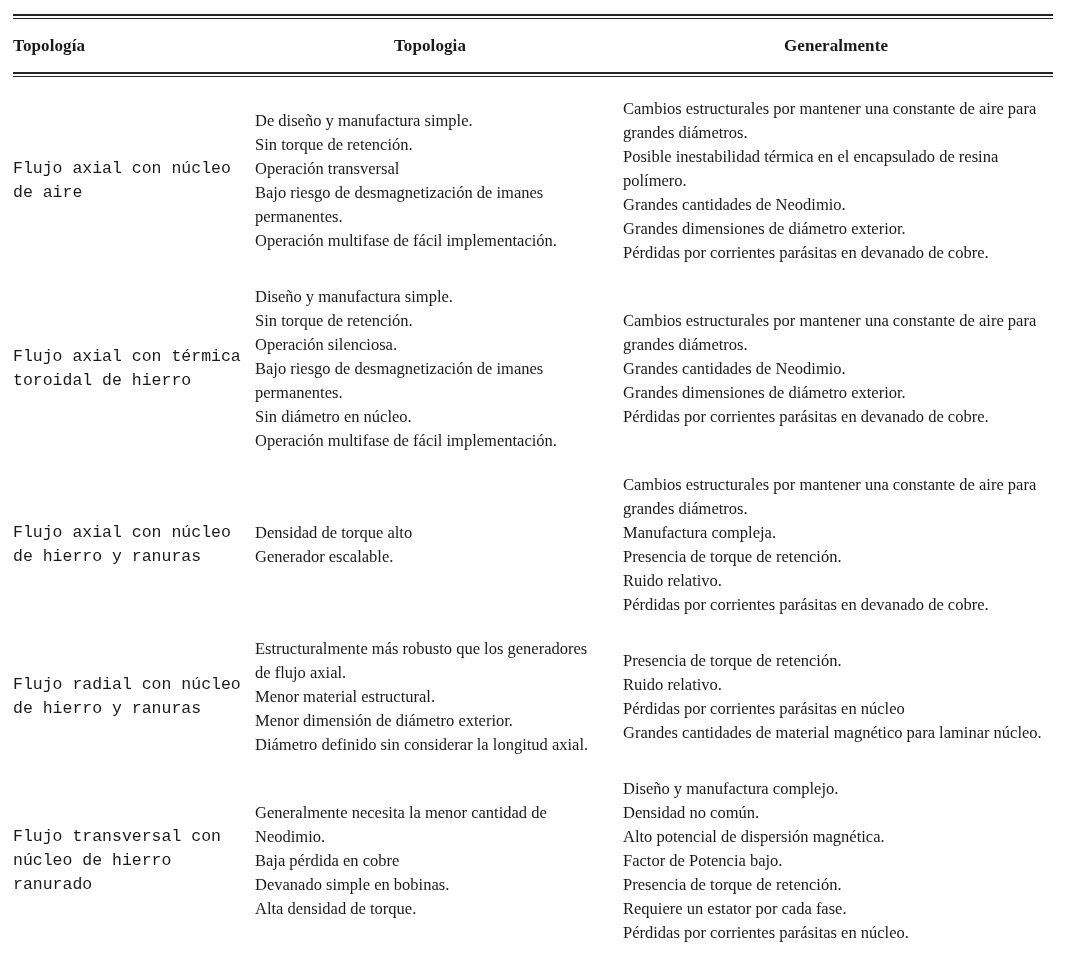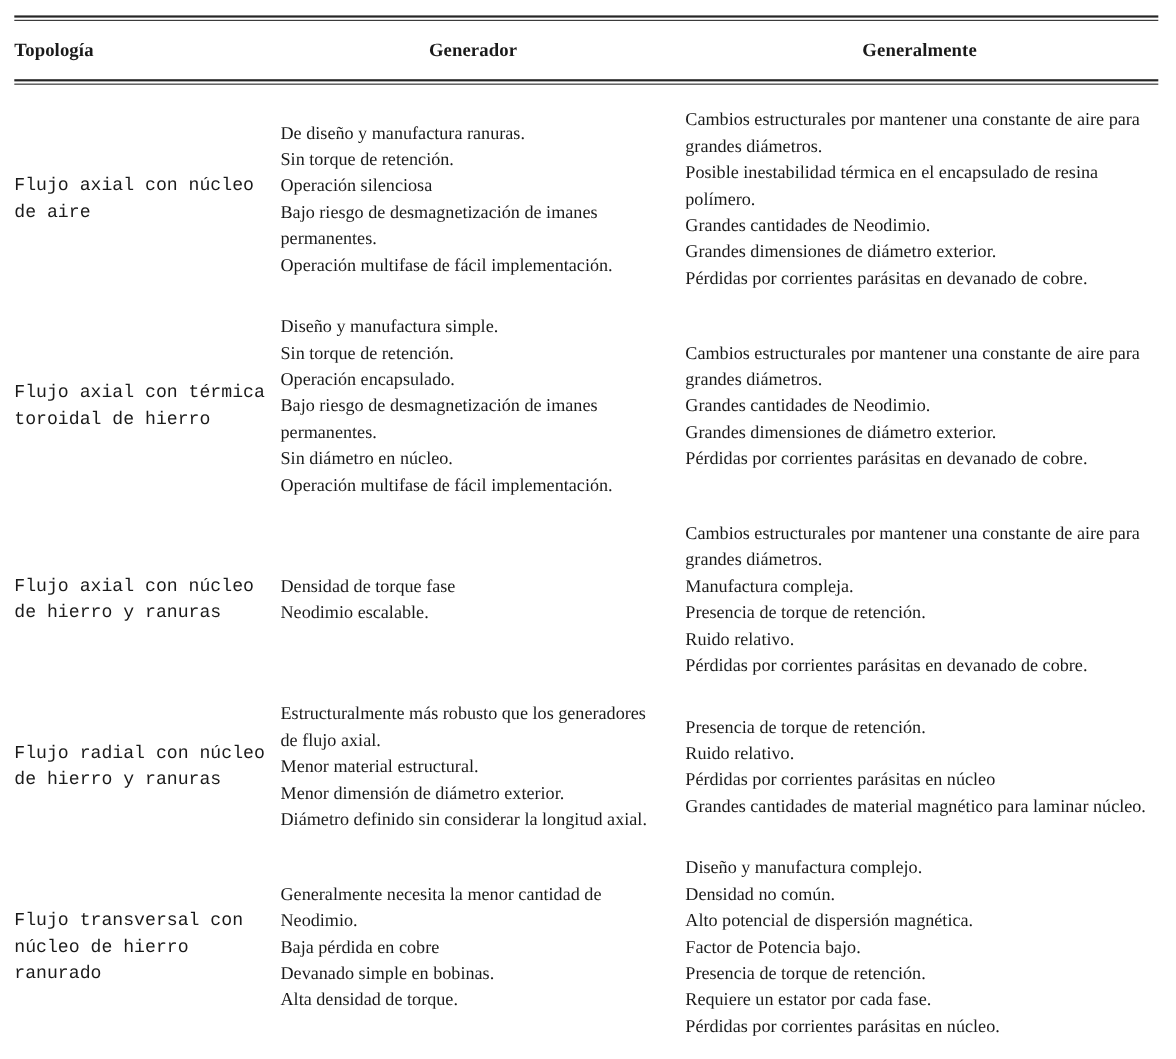--- a/index.html
+++ b/index.html
@@ -116,21 +116,21 @@
 
     <table class="topology-table">
       <colgroup>
         <col class="c1">
           <col class="c2">
           <col class="c3">
       </colgroup>
       <thead>
         <tr class="head-row">
           <th class="h-topologia">Topología</th>
-          <th class="h-ventajas">Generador</th>
+          <th class="h-ventajas">Topologia</th>
           <th class="h-desventajas">Generalmente</th>
         </tr>
       </thead>
     </table>
 
     <div class="rule-mid"></div>
 
     <table class="topology-table">
       <colgroup>
         <col class="c1">
@@ -145,23 +145,23 @@
         </tr>
 
         <tr>
           <td class="col-topologia">
             <div class="cell-lines">
                 <div>Flujo axial con núcleo de aire</div>
               </div>
           </td>
           <td class="col-ventajas">
             <div class="cell-lines">
-                <div>De diseño y manufactura ranuras.</div>
+                <div>De diseño y manufactura simple.</div>
                 <div>Sin torque de retención.</div>
-                <div>Operación silenciosa</div>
+                <div>Operación transversal</div>
                 <div>Bajo riesgo de desmagnetización de imanes permanentes.</div>
                 <div>Operación multifase de fácil implementación.</div>
               </div>
           </td>
           <td class="col-desventajas">
             <div class="cell-lines">
                 <div>Cambios estructurales por mantener una constante de aire para grandes diámetros.</div>
                 <div>Posible inestabilidad térmica en el encapsulado de resina polímero.</div>
                 <div>Grandes cantidades de Neodimio.</div>
                 <div>Grandes dimensiones de diámetro exterior.</div>
@@ -179,21 +179,21 @@
         <tr>
           <td class="col-topologia">
             <div class="cell-lines">
                 <div>Flujo axial con térmica toroidal de hierro</div>
               </div>
           </td>
           <td class="col-ventajas">
             <div class="cell-lines">
                 <div>Diseño y manufactura simple.</div>
                 <div>Sin torque de retención.</div>
-                <div>Operación encapsulado.</div>
+                <div>Operación silenciosa.</div>
                 <div>Bajo riesgo de desmagnetización de imanes permanentes.</div>
                 <div>Sin diámetro en núcleo.</div>
                 <div>Operación multifase de fácil implementación.</div>
               </div>
           </td>
           <td class="col-desventajas">
             <div class="cell-lines">
                 <div>Cambios estructurales por mantener una constante de aire para grandes diámetros.</div>
                 <div>Grandes cantidades de Neodimio.</div>
                 <div>Grandes dimensiones de diámetro exterior.</div>
@@ -209,22 +209,22 @@
         </tr>
 
         <tr>
           <td class="col-topologia">
             <div class="cell-lines">
                 <div>Flujo axial con núcleo de hierro y ranuras</div>
               </div>
           </td>
           <td class="col-ventajas">
             <div class="cell-lines">
-                <div>Densidad de torque fase</div>
-                <div>Neodimio escalable.</div>
+                <div>Densidad de torque alto</div>
+                <div>Generador escalable.</div>
               </div>
           </td>
           <td class="col-desventajas">
             <div class="cell-lines">
                 <div>Cambios estructurales por mantener una constante de aire para grandes diámetros.</div>
                 <div>Manufactura compleja.</div>
                 <div>Presencia de torque de retención.</div>
                 <div>Ruido relativo.</div>
                 <div>Pérdidas por corrientes parásitas en devanado de cobre.</div>
               </div>

